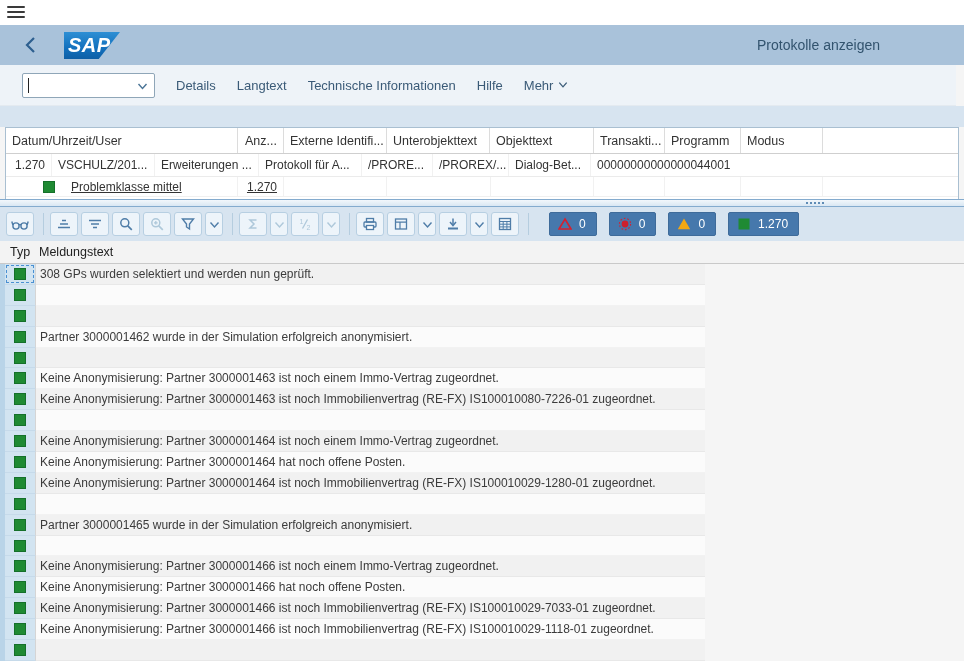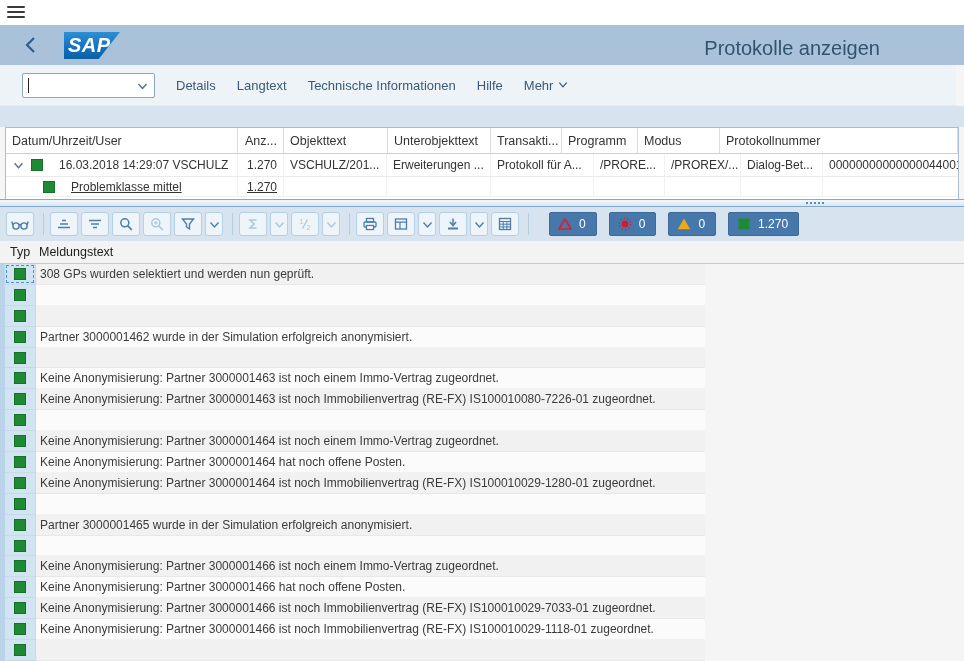--- a/index.html
+++ b/index.html
@@ -14,21 +14,21 @@
   .hamburger { position:absolute; left:7px; top:6px; width:18px; height:13px; cursor:pointer; }
   .hamburger span { display:block; height:2.4px; background:#3a3a3a; margin-bottom:2.6px; border-radius:1px; }
   
   .appheader { position:absolute; top:25px; left:0; right:0; height:40px; background:#a9c2da; }
   .back-btn { position:absolute; left:20px; top:9px; width:20px; height:22px; display:flex; align-items:center; justify-content:center; cursor:pointer; }
   .sap-logo { position:absolute; left:64px; top:7px; width:56px; height:27px;
     background:linear-gradient(180deg,#2e8fd4 0%,#1270bd 60%,#0e5fa6 100%);
     clip-path:polygon(0 0,100% 0,62% 100%,0 100%);
     color:#fff; font-weight:bold; font-style:italic; font-size:20px; letter-spacing:.5px;
     display:flex; align-items:center; padding-left:4px; }
-  .app-title { position:absolute; right:84px; top:12px; font-size:20px; color:#32536e; }
+  .app-title { position:absolute; right:84px; top:12px; font-size:14px; color:#32536e; }
   
   .menubar { position:absolute; top:65px; left:0; right:8px; height:41px; background:#eef3f8;
     display:flex; align-items:center; gap:21px; padding-left:22px; border-bottom:1px solid #e4eaf0; }
   .combobox { position:relative; width:133px; height:25px; background:#fff;
     border:1px solid #8fa6b8; border-radius:2px; display:flex; align-items:center; cursor:text; }
   .combobox .caret { width:1px; height:15px; background:#222; margin-left:5px; }
   .combobox .cb-chevron { position:absolute; right:5px; top:6px; }
   .menu-item { font-size:13px; color:#3a5a77; cursor:pointer; white-space:nowrap; }
   .menu-more { display:flex; align-items:center; gap:4px; }
   
@@ -120,37 +120,28 @@
     </svg>
   </span>
 </div>
 
 <div class="gapband"></div>
 
 <div class="logtable">
   <div class="lt-row lt-head">
     <div class="lt-cell c0">Datum/Uhrzeit/User</div>
     <div class="lt-cell c1">Anz...</div>
+    <div class="lt-cell c2">Externe Identifi...</div>
+    <div class="lt-cell c4">Unterobjekttext</div>
     <div class="lt-cell c3">Objekttext</div>
-    <div class="lt-cell c4">Unterobjekttext</div>
     <div class="lt-cell c5">Transakti...</div>
     <div class="lt-cell c6">Programm</div>
     <div class="lt-cell c7">Modus</div>
-    <div class="lt-cell c8">Protokollnummer</div>
   </div>
   <div class="lt-row lt-r1">
-    <div class="lt-cell c0">
-      <span class="tree-chevron">
-        <svg width="13" height="13" viewBox="0 0 15 15">
-            <polyline points="3,5 7.5,10 12,5" fill="none" stroke="#55738c" stroke-width="1.6"></polyline>
-          </svg>
-      </span>
-      <span class="sq"></span>
-      <span style="margin-left:8px">16.03.2018  14:29:07  VSCHULZ</span>
-    </div>
     <div class="lt-cell c1">1.270</div>
     <div class="lt-cell c2">VSCHULZ/201...</div>
     <div class="lt-cell c3">Erweiterungen ...</div>
     <div class="lt-cell c4">Protokoll für A...</div>
     <div class="lt-cell c5">/PRORE...</div>
     <div class="lt-cell c6">/PROREX/...</div>
     <div class="lt-cell c7">Dialog-Bet...</div>
     <div class="lt-cell c8">00000000000000044001</div>
   </div>
   <div class="lt-row lt-r2">

